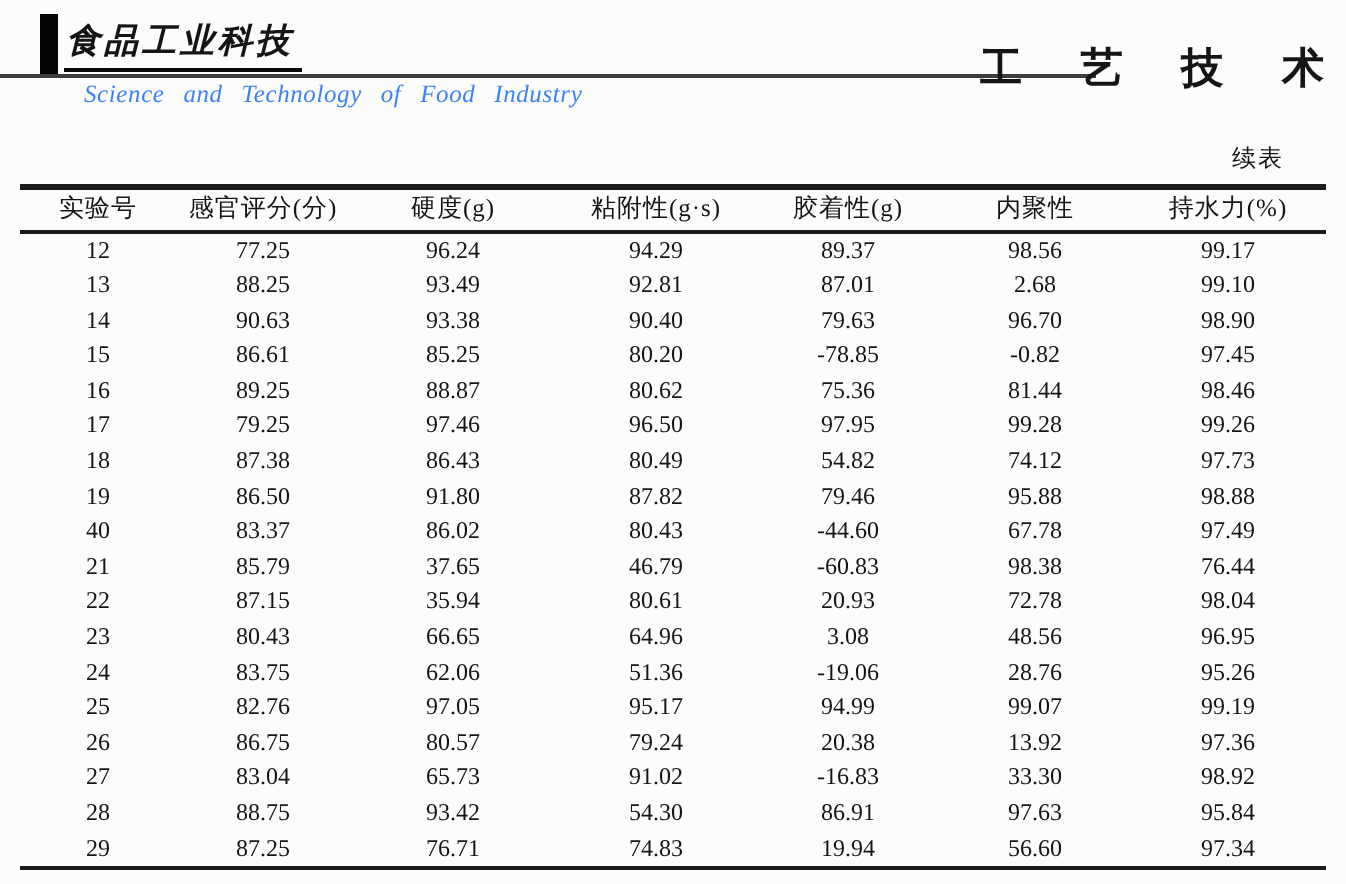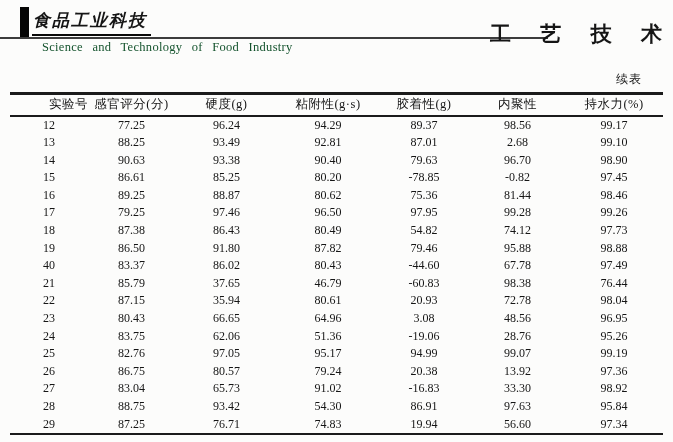--- a/index.html
+++ b/index.html
@@ -22,42 +22,42 @@
   }
   .masthead-rule { position:absolute; left:0; top:37px; width:548px; height:2px; background:#3c3c3c; }
   .section-title {
     position:absolute; right:0px; top:20px;
     font-weight:bold; font-size:21px; letter-spacing:11px; white-space:nowrap;
     font-family:"DejaVu Sans","Liberation Sans",sans-serif;
     text-align:right;
   }
   .logo-en {
     position:absolute; left:42px; top:40px;
-    font-size:12.5px; word-spacing:6px; letter-spacing:0.3px; color:#14532d;
+    font-style:italic; font-size:12.5px; word-spacing:6px; letter-spacing:0.3px; color:#3b82f6;
   }
 
   
   .continued-label { position:absolute; right:31px; top:71px; font-size:12px; letter-spacing:1px; }
 
   
   table.results {
     position:absolute; left:10px; top:92px; width:653px;
     border-collapse:collapse; table-layout:fixed;
     border-top:3px solid #1b1b1b; border-bottom:2px solid #1b1b1b;
   }
   table.results th {
     font-weight:normal; font-size:12.5px; height:22px;
     border-bottom:2px solid #1b1b1b; text-align:center; vertical-align:middle;
     letter-spacing:0.5px;
   }
   table.results td {
     font-size:12px; height:17.6px; line-height:17.6px;
     text-align:center; vertical-align:middle; padding:0;
   }
-  table.results th:nth-child(1){ width:78px;text-align:right; }
+  table.results th:nth-child(1){ width:78px; }
   table.results th:nth-child(2){ width:87px;margin-top:17px; }
   table.results th:nth-child(3){ width:103px; }
   table.results th:nth-child(4){ width:100px; }
   table.results th:nth-child(5){ width:92px; }
   table.results th:nth-child(6){ width:95px; }
   table.results th:nth-child(7){ width:98px; }
 </style>
 </head>
 <body>
 

